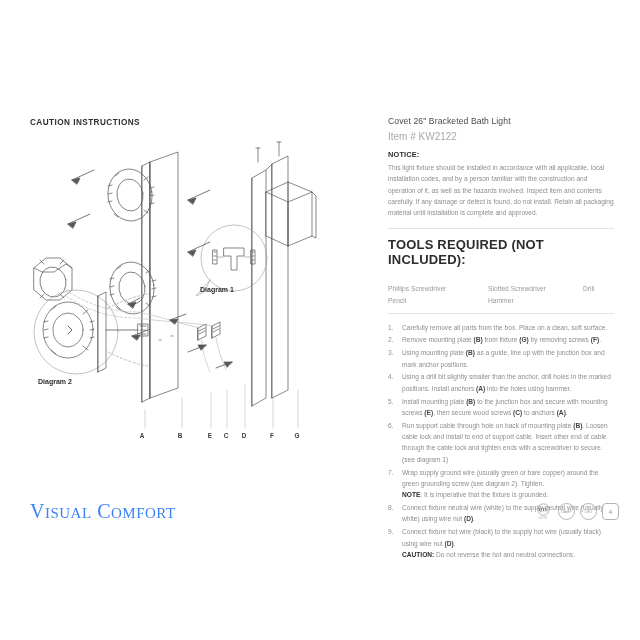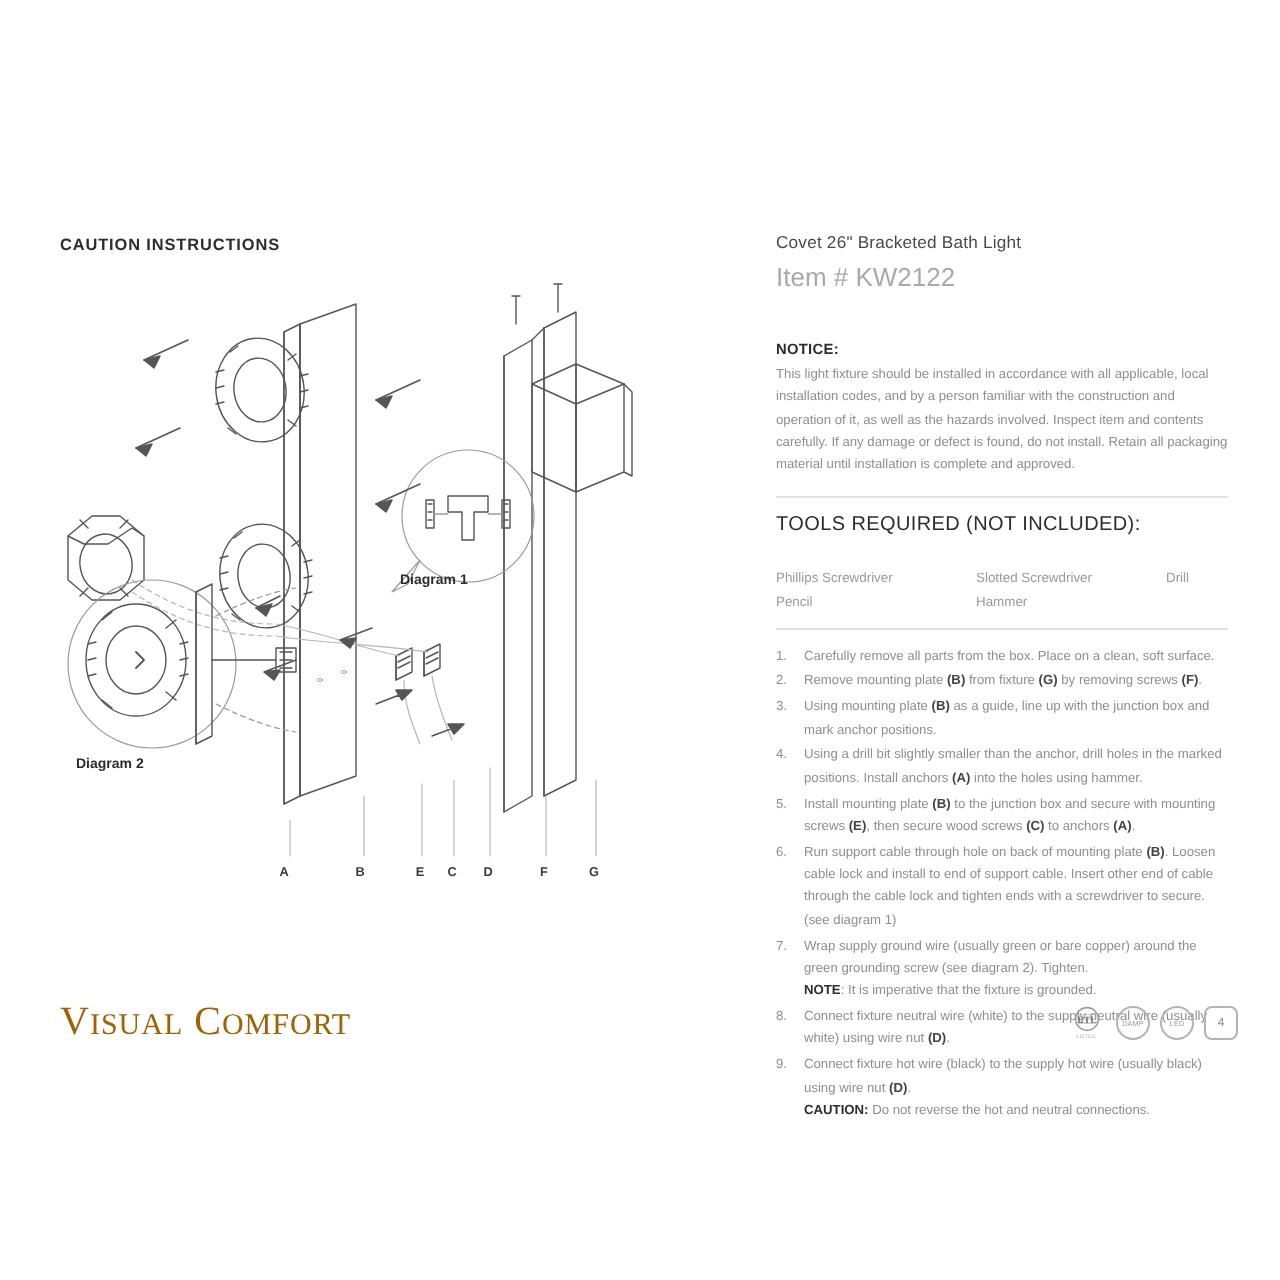--- a/index.html
+++ b/index.html
@@ -39,21 +39,21 @@
     width: 340px;
     height: 330px;
   }
   .diagram-area svg { display: block; }
 
   .logo {
     position: absolute;
     left: 30px;
     top: 500px;
     font-family: "Liberation Serif", serif;
-    color: #a16207;
+    color: #3b82f6;
     font-size: 20px;
     letter-spacing: 0.5px;
     white-space: nowrap;
   }
   .logo .cap { font-size: 20px; }
   .logo .sm { font-size: 15px; }
 
   
   .right {
     position: absolute;
@@ -61,45 +61,45 @@
     top: 116px;
     width: 226px;
   }
   .prod-title {
     font-size: 8.6px;
     color: #4a4a4a;
     letter-spacing: 0.1px;
     margin-bottom: 5px;
   }
   .prod-item {
-    font-size: 13px;
+    font-size: 10px;
     color: #a9a9ad;
-    margin-bottom: 24px;
+    margin-bottom: 8px;
   }
   .notice-head {
     font-size: 7.4px;
     font-weight: bold;
     color: #2d2d2d;
     margin-bottom: 3px;
     letter-spacing: 0.15px;
   }
   .notice-body {
     font-size: 6.6px;
     line-height: 1.72;
     color: #8e8e93;
   }
 
   .rule {
     border-top: 1px solid #e2e2e4;
     margin: 9px 0 8px 0;
   }
 
   .tools-head {
-    font-size: 10px;
-    font-weight: normal;
+    font-size: 13px;
+    font-weight: bold;
     color: #2d2d2d;
     letter-spacing: 0.2px;
     margin-bottom: 18px;
   }
   .tools-grid {
     display: grid;
     grid-template-columns: 100px 95px auto;
     row-gap: 5px;
     font-size: 6.7px;
     color: #9a9a9e;

